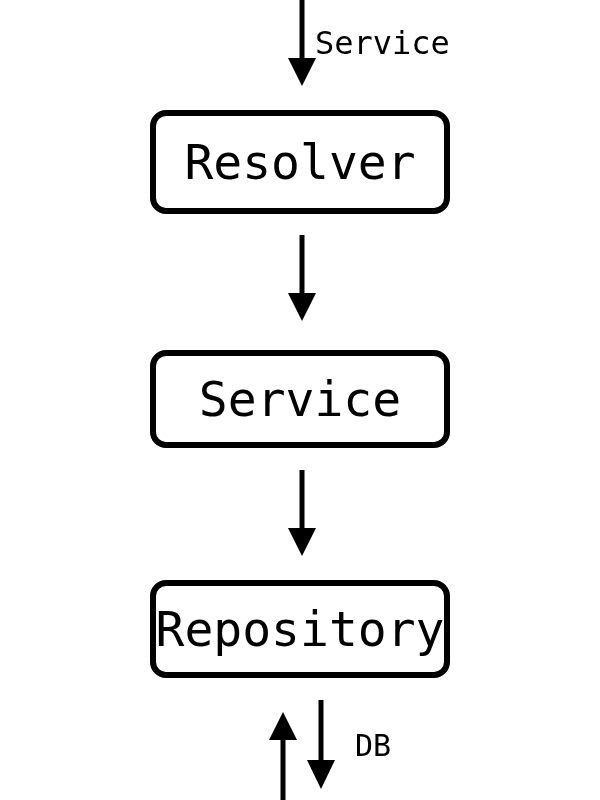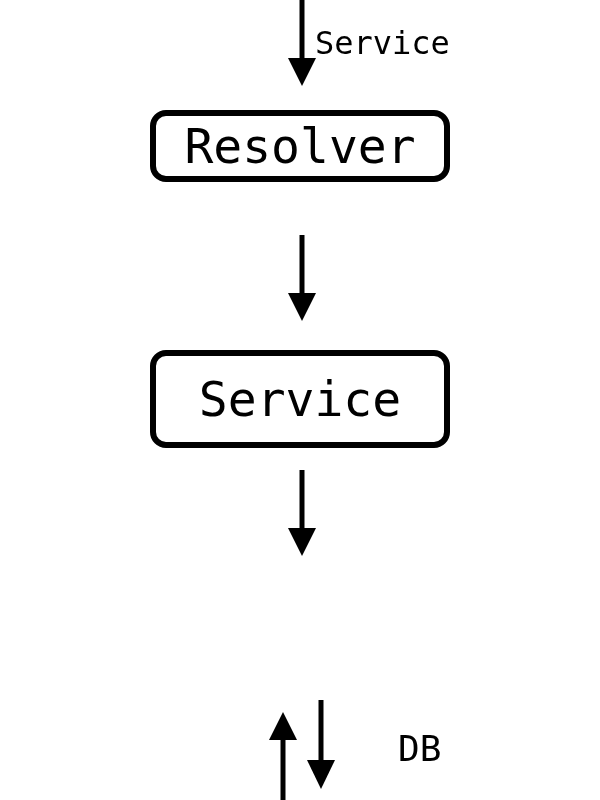--- a/index.html
+++ b/index.html
@@ -83,26 +83,29 @@
       <path d="M 283 800 L 283 738" stroke="#000000" stroke-width="5" fill="none"></path>
       <path d="M 269 740 L 283 712 L 297 740 Z" fill="#000000"></path>
     </g>
 
     <g>
       <path d="M 321 700 L 321 763" stroke="#000000" stroke-width="5" fill="none"></path>
       <path d="M 307 760 L 321 789 L 335 760 Z" fill="#000000"></path>
     </g>
   </svg>
 
-  <div class="node-box" style="left:150px; top:110px; width:300px; height:72px;">
+  <div class="node-box" style="left:150px; top:110px; width:300px; height:104px;">
     <span class="node-label">Resolver</span>
   </div>
 
   <div class="node-box" style="left:150px; top:350px; width:300px; height:98px;">
     <span class="node-label">Service</span>
   </div>
 
+  <div class="node-box" style="left:150px; top:580px; width:300px; height:98px;">
+    <span class="node-label">Repository</span>
+  </div>
 
   <div class="edge-label" style="left:315px; top:27px; font-size:32px;">Service</div>
 
-  <div class="edge-label" style="left:355px; top:731px; font-size:36px;margin-left:43px;">DB</div>
+  <div class="edge-label" style="left:355px; top:731px; font-size:30px;">DB</div>
 
 </div>
 
 </body></html>

